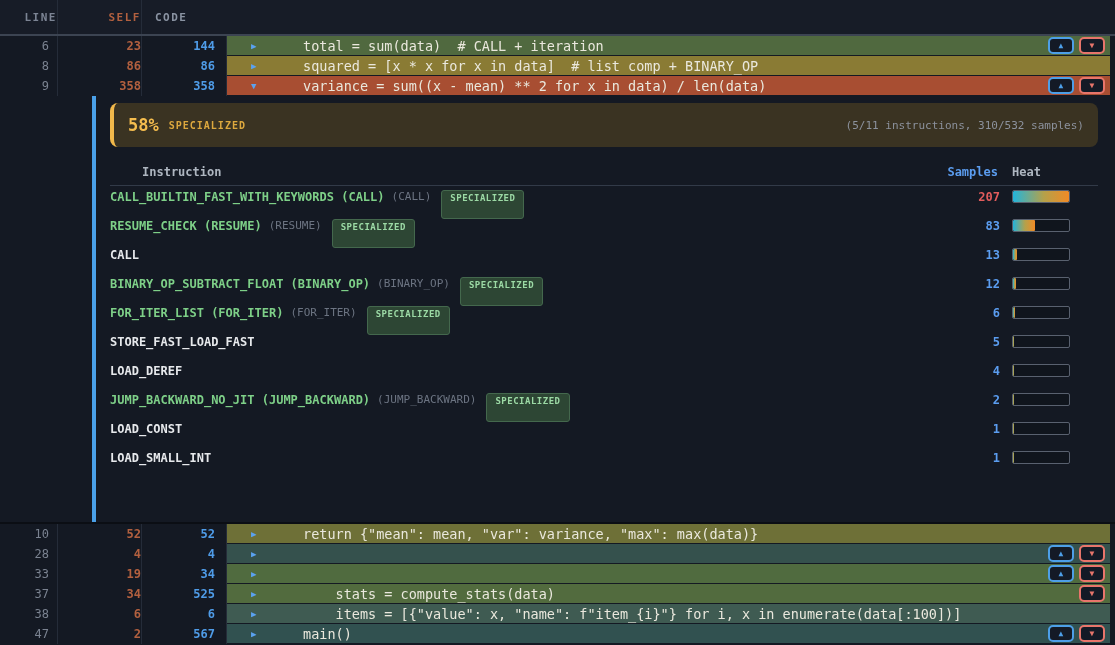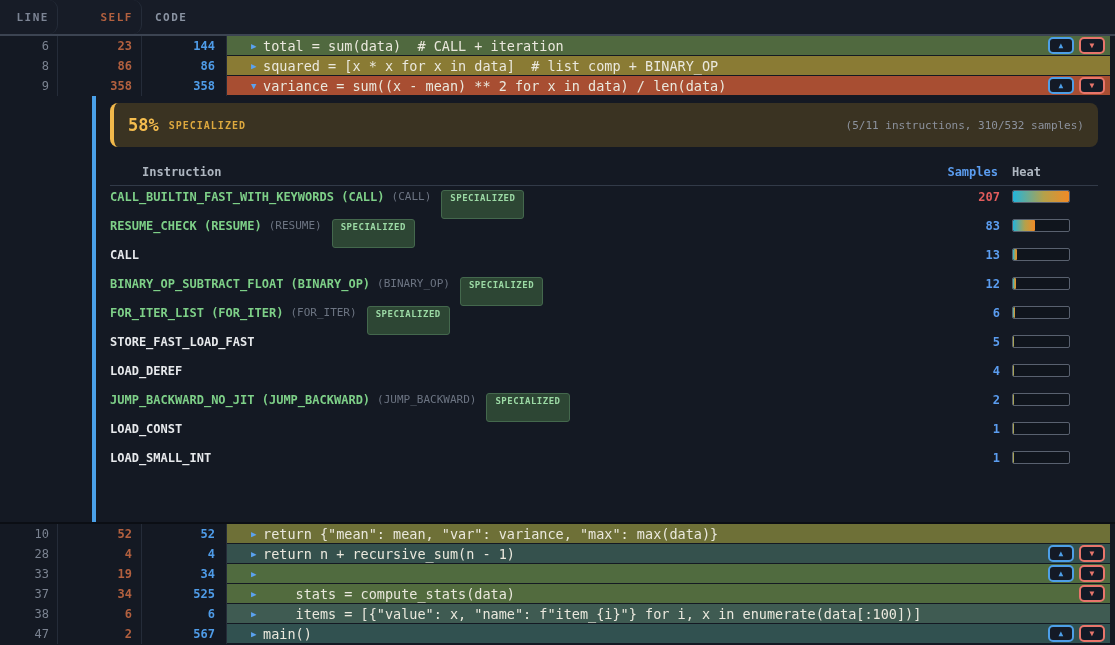--- a/index.html
+++ b/index.html
@@ -3,41 +3,41 @@
 <meta charset="utf-8">
 <style>
   html,body{margin:0;padding:0;background:#0c0f15;}
   .app{position:relative;width:1115px;height:645px;background:#141923;
        font-family:"DejaVu Sans Mono",monospace;overflow:hidden;}
 
   
   .hdr{position:absolute;top:0;left:0;width:1115px;height:36px;background:#171c27;
        border-bottom:2px solid #3c4452;box-sizing:border-box;display:flex;}
   .hcell{box-sizing:border-box;display:flex;align-items:center;justify-content:flex-end;
-         font-size:11px;font-weight:bold;letter-spacing:1.5px;padding-right:8px;
-         border-right:1px solid #252c39;color:#7c8494;border-radius:9px;}
+         font-size:11px;font-weight:bold;letter-spacing:1.5px;padding-right:0;
+         border-right:1px solid #252c39;color:#7c8494;}
   .h-line{width:58px;}
   .h-self{width:84px;color:#b2603f;}
   .h-total{width:85px;color:#4f9ce8;}
   .h-code{flex:1;justify-content:flex-start;padding-left:13px;border-right:none;color:#8a93a2;}
 
   .rows{position:absolute;left:0;width:1115px;}
   .rows-top{top:36px;}
   .rows-bottom{top:522px;border-top:2px solid #0b0e14;box-sizing:border-box;}
   .code-row{display:flex;height:20px;}
   .gcell{box-sizing:border-box;border-right:1px solid #252c39;display:flex;align-items:center;
          justify-content:flex-end;font-size:12px;font-weight:bold;}
   .g-line{width:58px;padding-right:8px;color:#7b8391;font-weight:normal;}
-  .g-self{width:84px;padding-right:9px;color:#b2603f;}
+  .g-self{width:84px;color:#b2603f;}
   .g-total{width:85px;padding-right:11px;color:#4f9ce8;}
   .code-cell{flex:1;margin-right:5px;display:flex;align-items:center;position:relative;
              box-sizing:border-box;border-bottom:1px solid #141923;
              font-size:13.5px;color:#eae8dd;}
   .expander{position:absolute;left:24px;font-size:9px;color:#5aa2f0;cursor:pointer;}
-  .code-text{padding-left:36px;white-space:pre;}
+  .code-text{padding-left:36px;white-space:pre;margin-left:40px;}
   .nav{margin-left:auto;display:flex;gap:5px;padding-right:5px;}
   .nav-btn{width:26px;height:17px;border-radius:5px;background:#141a26;display:flex;
            align-items:center;justify-content:center;font-size:8px;padding:0;
            font-family:inherit;cursor:pointer;}
   .nav-btn.up{border:2px solid #4d9fe8;color:#4d9fe8;}
   .nav-btn.down{border:2px solid #e8756b;color:#e8756b;}
 
   
   .panel{position:absolute;top:96px;left:0;width:1115px;height:426px;}
   .connector{position:absolute;left:92px;top:0;width:4px;height:426px;background:#4aa0e8;}
@@ -233,21 +233,20 @@
           <span class="code-text">return {"mean": mean, "var": variance, "max": max(data)}</span>
           <span class="nav"></span>
         </div>
       </div>
       <div class="code-row">
         <div class="gcell g-line">28</div>
         <div class="gcell g-self">4</div>
         <div class="gcell g-total">4</div>
         <div class="code-cell" style="background: rgb(53, 81, 77);">
           <span class="expander">▶</span>
-          <span class="code-text">return n + recursive_sum(n - 1)</span>
           <span class="nav">
             <button class="nav-btn up">
               <span>▲</span>
             </button>
             <button class="nav-btn down">
               <span>▼</span>
             </button>
           </span>
         </div>
       </div>

